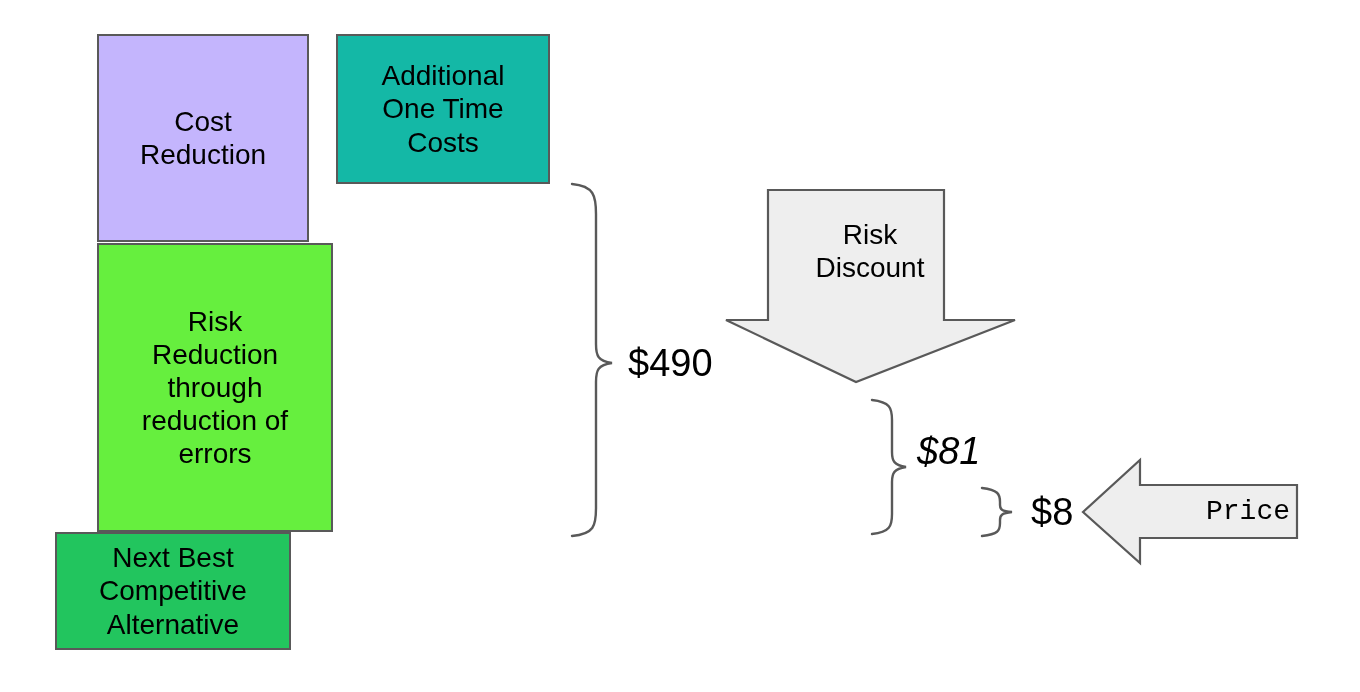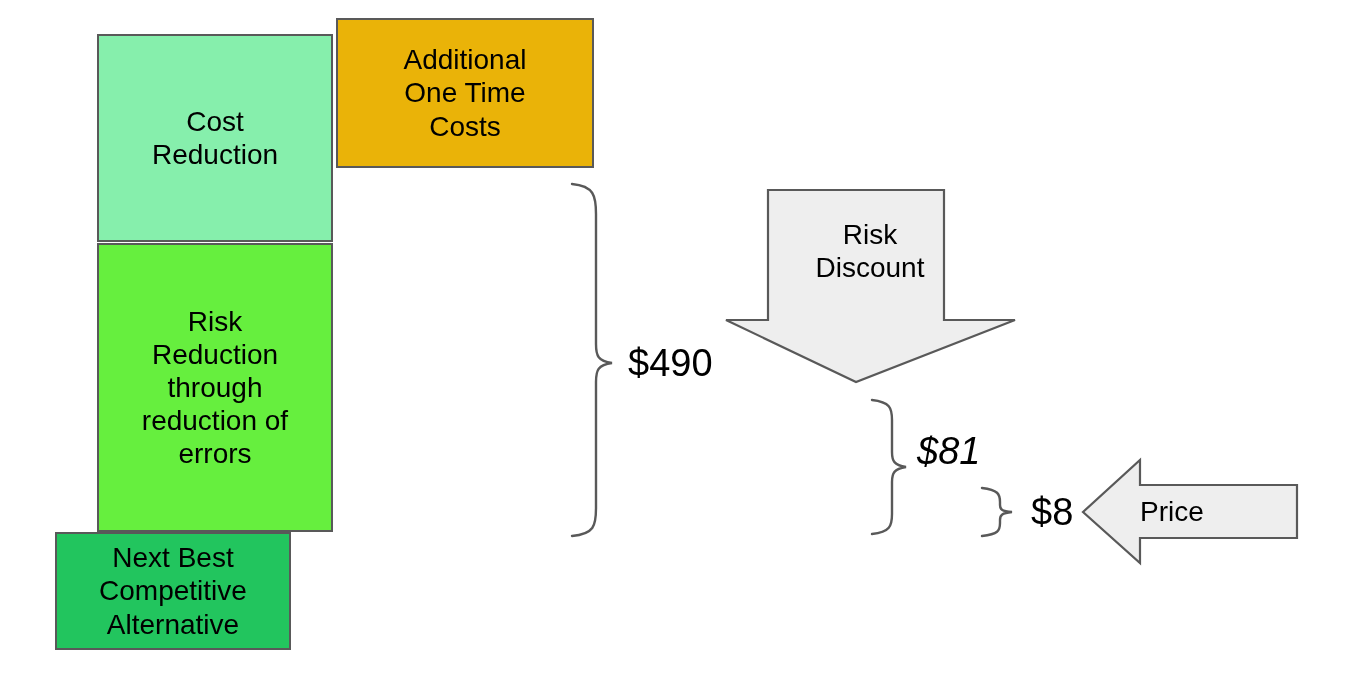--- a/index.html
+++ b/index.html
@@ -29,26 +29,26 @@
     align-items: center;
     justify-content: center;
     text-align: center;
     line-height: 1.18;
     font-size: 28px;
     color: #000000;
     white-space: pre-line;
   }
   
   #box-cost-reduction {
-    left: 97px; top: 34px; width: 236px; height: 208px;
-    background: #86efac;
+    left: 97px; top: 34px; width: 212px; height: 208px;
+    background: #c4b5fd;
   }
   #box-additional-costs {
-    left: 336px; top: 18px; width: 258px; height: 150px;
-    background: #eab308;
+    left: 336px; top: 34px; width: 214px; height: 150px;
+    background: #14b8a6;
   }
   #box-risk-reduction {
     left: 97px; top: 243px; width: 236px; height: 289px;
     background: #66ef3e;
   }
   #box-next-best-alternative {
     left: 55px; top: 532px; width: 236px; height: 118px;
     background: #22c55e;
   }
   
@@ -88,21 +88,21 @@
     text-align: center;
     font-size: 28px;
     line-height: 1.18;
     color: #000000;
     white-space: pre-line;
   }
   #label-risk-discount {
     left: 725px; top: 218px; width: 290px;
   }
   #label-price {
-    left: 1140px; top: 495px; width: 150px; text-align: left;
+    left: 1140px; top: 495px; width: 150px; text-align: right; font-family: Liberation Mono, monospace;
   }
 </style>
 </head>
 <body>
 
 <div class="canvas">
 
   <div class="box" id="box-cost-reduction">Cost
 Reduction</div>
 

